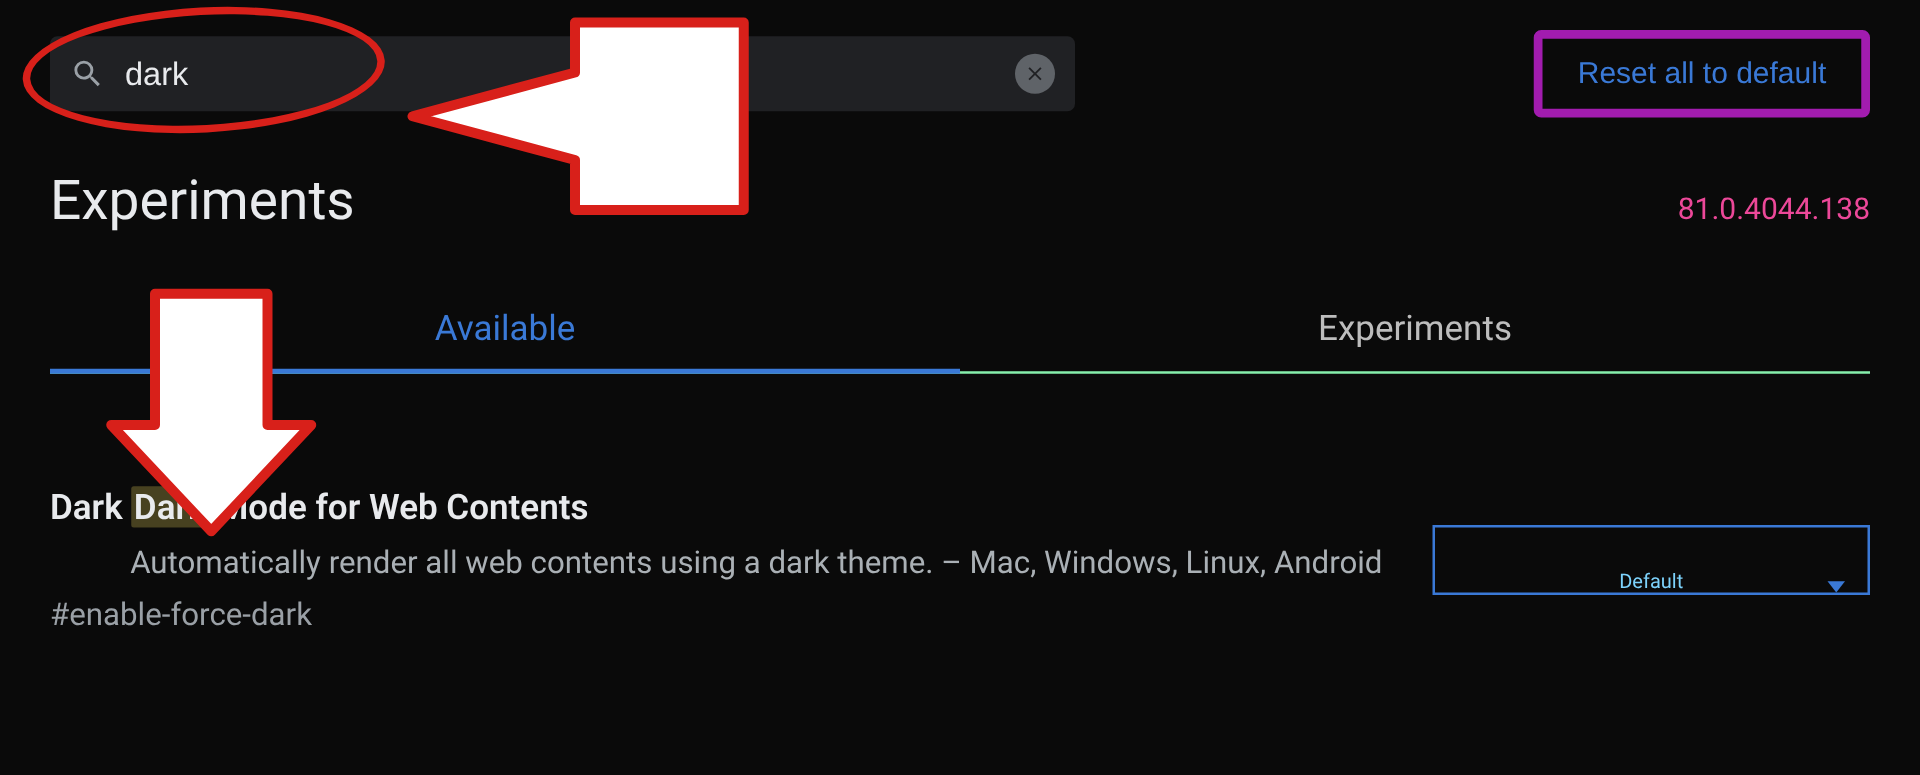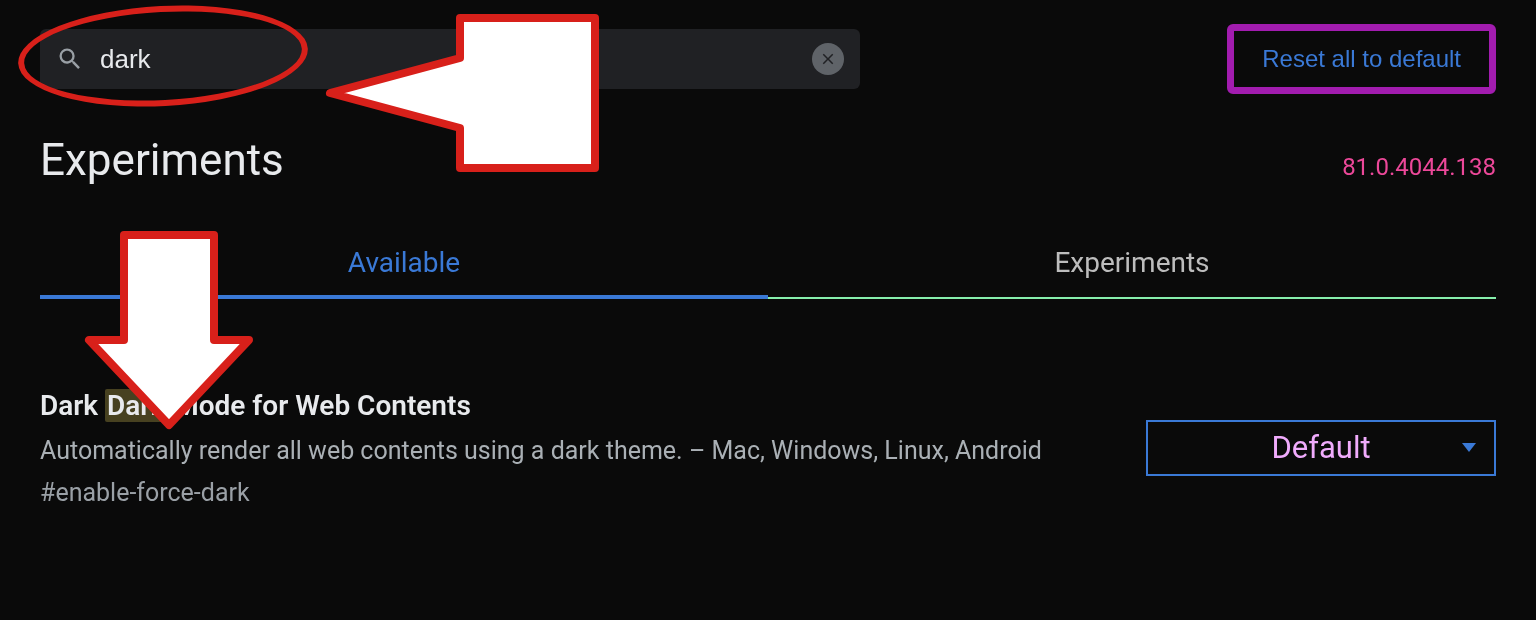--- a/index.html
+++ b/index.html
@@ -92,31 +92,31 @@
   .experiment {
     display: flex;
     align-items: center;
     justify-content: space-between;
     padding: 90px 40px 0 40px;
     gap: 40px;
   }
   .exp-text { flex: 1; }
   .exp-title { font-size: 28px; font-weight: 600; color: #e8eaed; margin-bottom: 12px; }
   .exp-title .hl { background: rgba(255,230,100,0.25); border-radius: 2px; padding: 0 2px; }
-  .exp-desc { font-size: 25px; color: #aab0b5; margin-bottom: 10px; line-height:1.35; }
+  .exp-desc { font-size: 25px; color: #aab0b5; margin-bottom: 10px; line-height:1.35;text-align:right; }
   .exp-hash { font-size: 25px; color: #9aa0a6; cursor: pointer; display:inline-block; }
   .exp-select {
     flex: 0 0 350px;
     height: 56px;
     background: transparent;
     border: 2px solid #3a79d6;
-    color: #f0abfc;
-    font-size: 31px;
+    color: #7dd3fc;
+    font-size: 16px;
     display: flex;
-    align-items: center;
+    align-items: flex-end;
     justify-content: center;
     position: relative;
     cursor: pointer;
   }
   .exp-select .tri {
     position: absolute;
     right: 18px;
     width: 0; height: 0;
     border-left: 7px solid transparent;
     border-right: 7px solid transparent;

